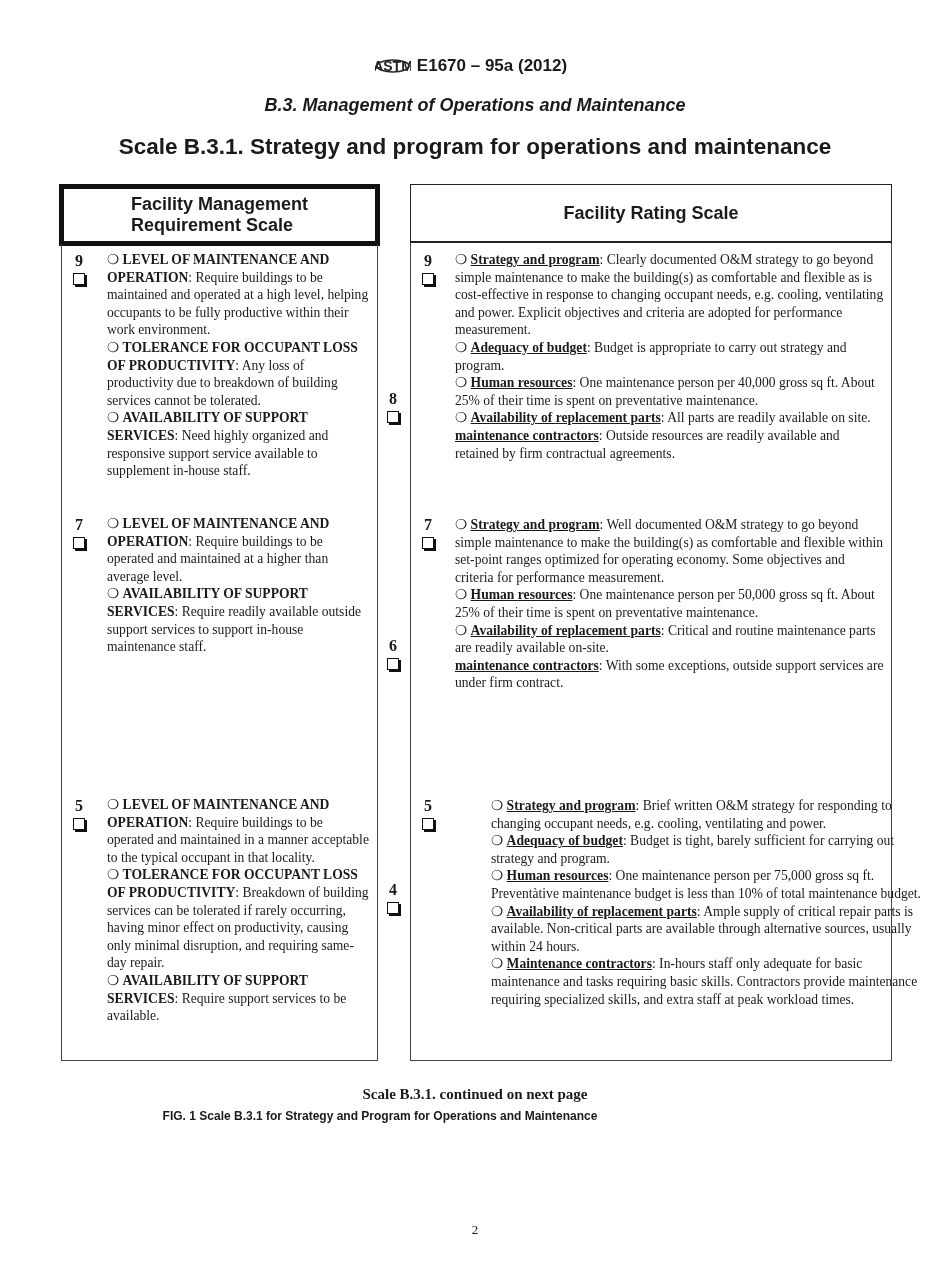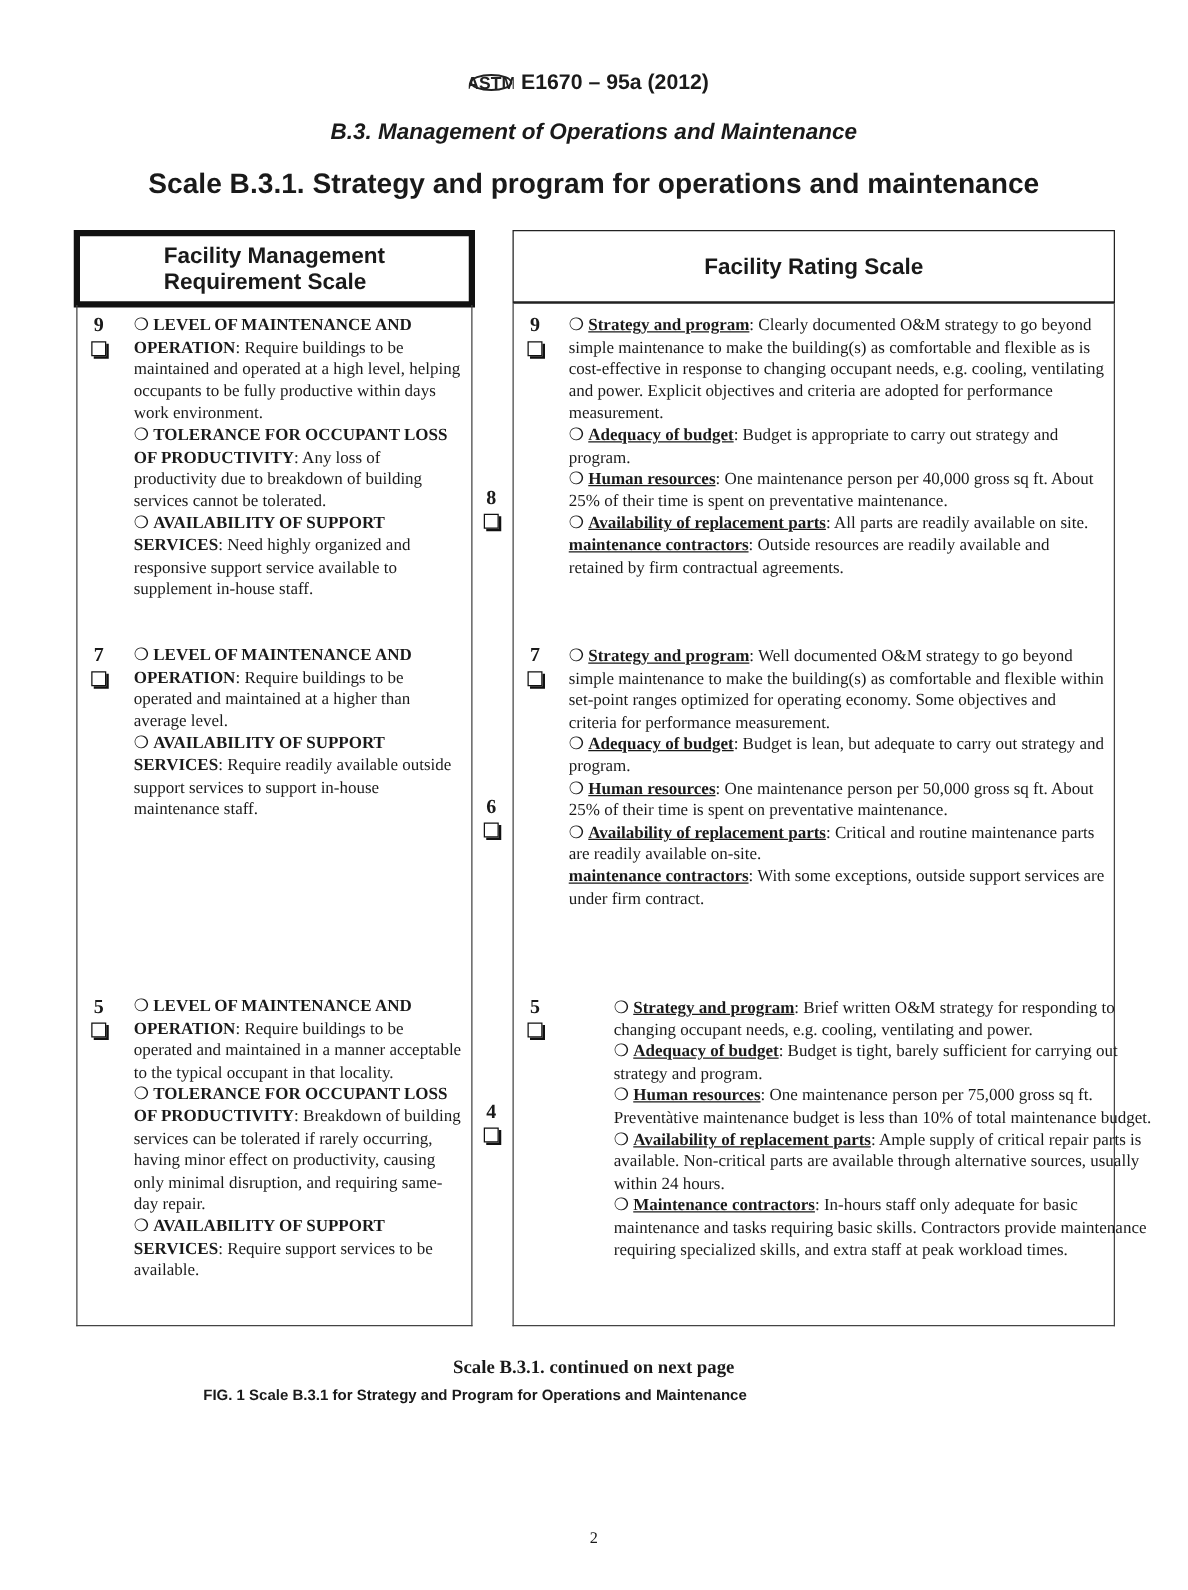--- a/index.html
+++ b/index.html
@@ -73,21 +73,21 @@
   <span>Facility Rating Scale</span>
 </div>
 <div class="right-body"></div>
 
 <div class="entry serif">
   <div class="score" style="left:67px; top:252px;">
     <span>9</span>
     <span class="checkbox"></span>
   </div>
   <div class="entry-text" style="left:107px; top:251px; width:262px;">
-    <p><span class="bullet">❍</span> <span class="b">LEVEL OF MAINTENANCE AND OPERATION</span><span>: Require buildings to be maintained and operated at a high level, helping occupants to be fully productive within days work environment.</span></p>
+    <p><span class="bullet">❍</span> <span class="b">LEVEL OF MAINTENANCE AND OPERATION</span><span>: Require buildings to be maintained and operated at a high level, helping occupants to be fully productive within their work environment.</span></p>
     <p><span class="bullet">❍</span> <span class="b">TOLERANCE FOR OCCUPANT LOSS OF PRODUCTIVITY</span><span>: Any loss of productivity due to breakdown of building services cannot be tolerated.</span></p>
     <p><span class="bullet">❍</span> <span class="b">AVAILABILITY OF SUPPORT SERVICES</span><span>: Need highly organized and responsive support service available to supplement in-house staff.</span></p>
   </div>
 </div>
 
 <div class="entry serif">
   <div class="score" style="left:67px; top:516px;">
     <span>7</span>
     <span class="checkbox"></span>
   </div>
@@ -136,21 +136,20 @@
   </div>
 </div>
 
 <div class="entry serif">
   <div class="score" style="left:416px; top:516px;">
     <span>7</span>
     <span class="checkbox"></span>
   </div>
   <div class="entry-text" style="left:455px; top:516px; width:430px;">
     <p><span class="bullet">❍</span> <span class="u">Strategy and program</span><span>: Well documented O&amp;M strategy to go beyond simple maintenance to make the building(s) as comfortable and flexible within set-point ranges optimized for operating economy.  Some objectives and criteria for performance measurement.</span></p>
-    <p><span class="bullet">❍</span> <span class="u">Adequacy of budget</span><span>: Budget is lean, but adequate to carry out strategy and program.</span></p>
     <p><span class="bullet">❍</span> <span class="u">Human resources</span><span>: One maintenance person per 50,000 gross sq ft.  About 25% of their time is spent on preventative maintenance.</span></p>
     <p><span class="bullet">❍</span> <span class="u">Availability of replacement parts</span><span>: Critical and routine maintenance parts are readily available on-site.</span></p>
     <p><span class="u">maintenance contractors</span><span>: With some exceptions, outside support services are under firm contract.</span></p>
   </div>
 </div>
 
 <div class="entry serif">
   <div class="score" style="left:416px; top:797px;">
     <span>5</span>
     <span class="checkbox"></span>

